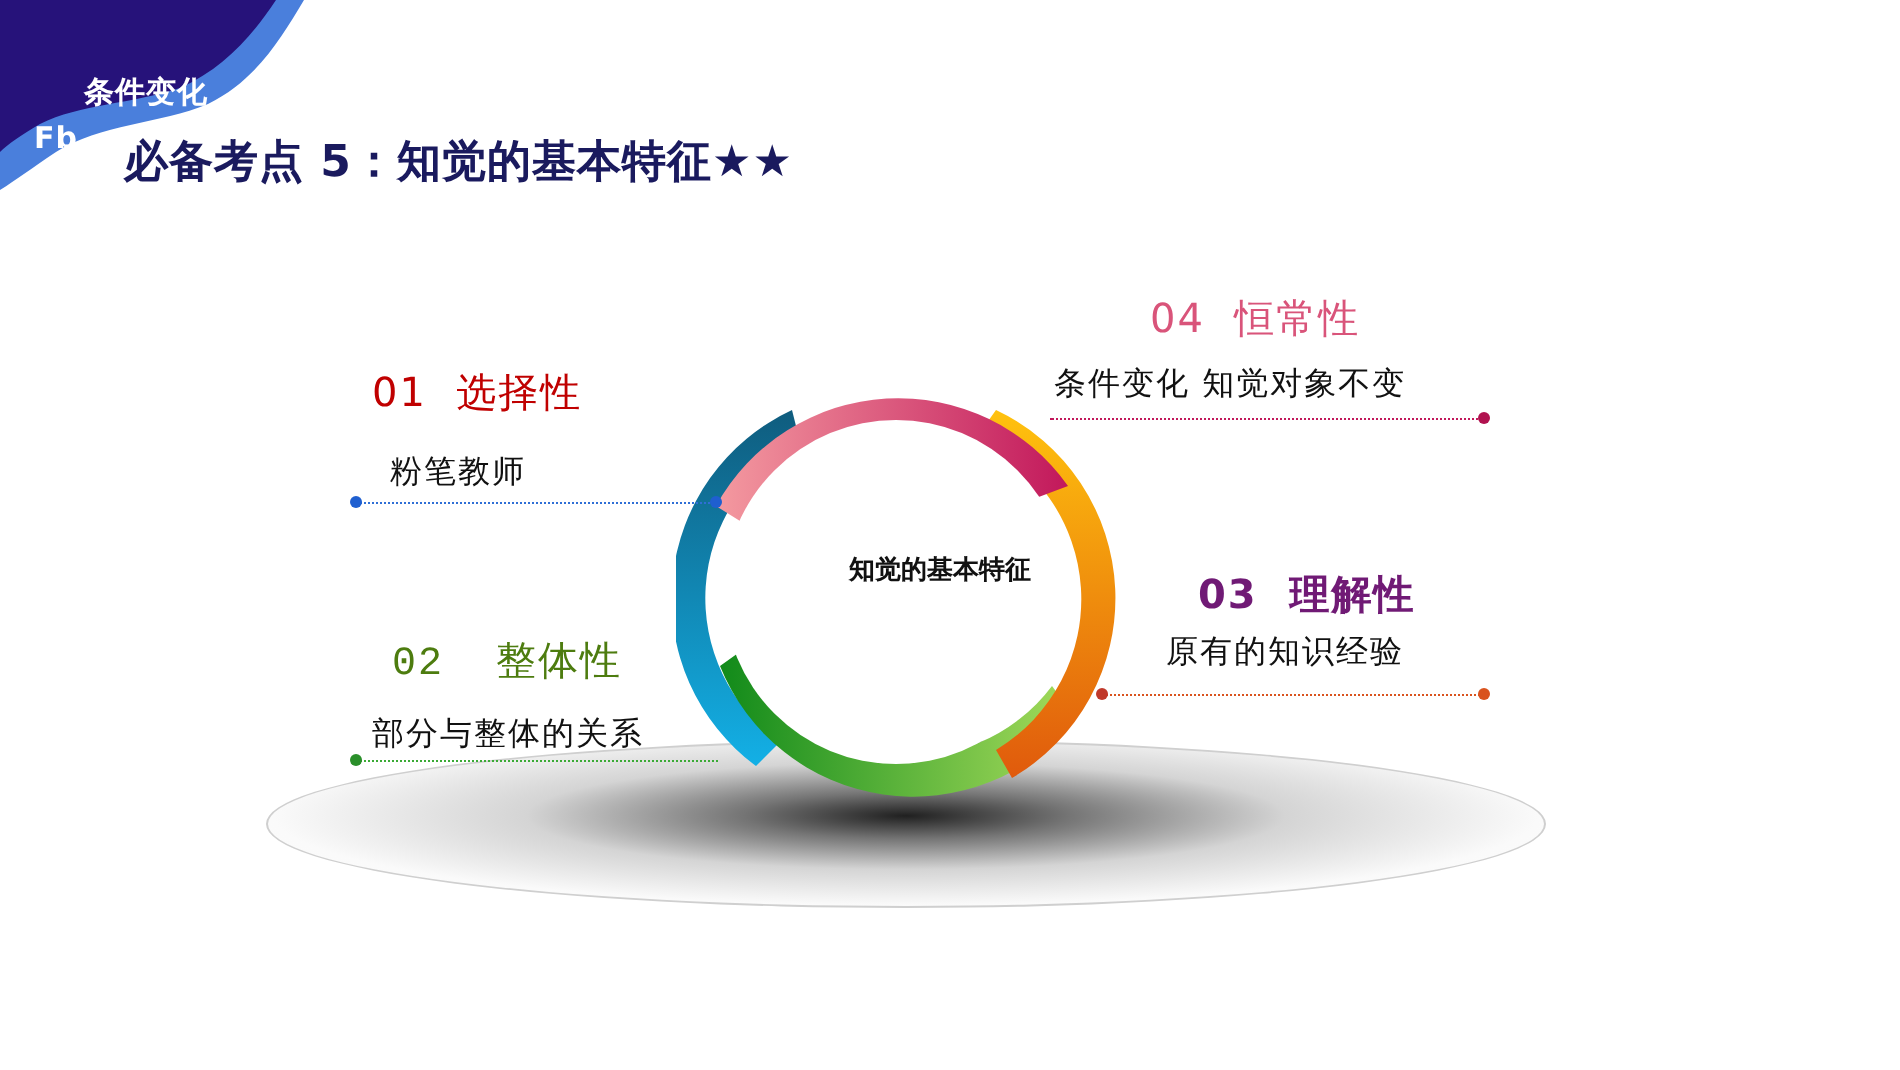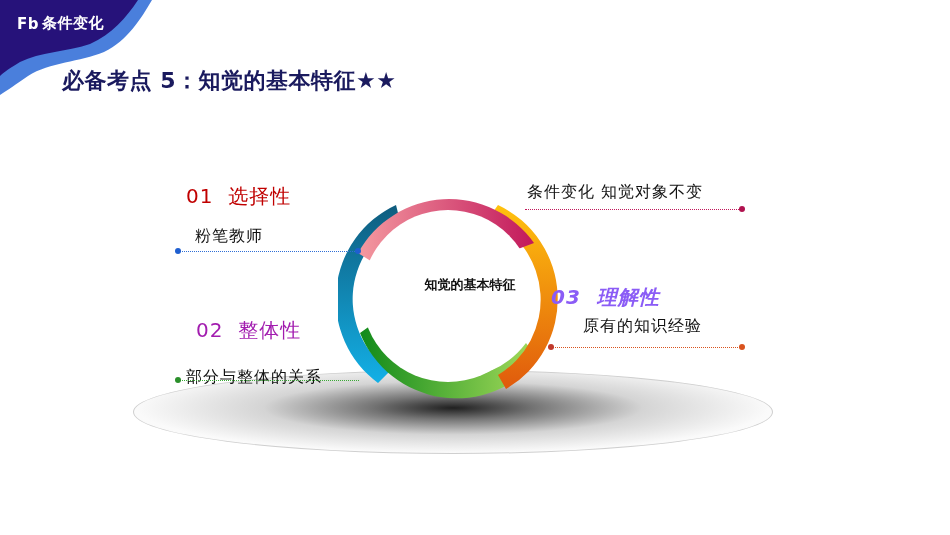--- a/index.html
+++ b/index.html
@@ -1,21 +1,21 @@
 <!DOCTYPE html>
 <html><head>
 <meta charset="utf-8">
 <style>
   html, body { margin:0; padding:0; }
   body { width:950px; height:535px; position:relative; overflow:hidden; background:#ffffff;
          font-family:"DejaVu Sans","Liberation Sans",sans-serif; }
   .slide { position:absolute; left:0; top:0; width:950px; height:535px; }
   .corner { position:absolute; left:0; top:0; }
   .logo { position:absolute; left:17px; top:14px; color:#ffffff; font-weight:bold; font-size:15px; letter-spacing:0.5px; display:flex; align-items:center; gap:3px; }
-  .logo .fb { font-size:15px; font-weight:bold; font-family:"DejaVu Sans",sans-serif; }
+  .logo .fb { font-size:15px; font-weight:bold; font-family:"DejaVu Sans",sans-serif;margin-top:46px; }
   .title { position:absolute; left:62px; top:66px; font-size:22px; font-weight:bold; color:#1a1a5e; letter-spacing:0.5px; white-space:nowrap; }
   .ellipse { position:absolute; left:133px; top:370px; width:640px; height:84px; border-radius:50%;
              border:1px solid #cfcfcf; box-sizing:border-box;
              background: radial-gradient(ellipse at 50% 45%, rgba(20,20,20,0.95) 0%, rgba(70,70,70,0.75) 18%, rgba(160,160,160,0.45) 42%, rgba(235,235,235,0.25) 70%, rgba(255,255,255,0) 100%); }
   .ring { position:absolute; left:338px; top:183px; }
   .center-label { position:absolute; left:395px; top:276px; width:150px; text-align:center; font-size:13px; font-weight:bold; color:#111;font-family:Liberation Serif, serif; }
   .item-title { position:absolute; font-size:20px; white-space:nowrap; letter-spacing:1px; }
   .item-desc { position:absolute; font-size:16px; color:#111; white-space:nowrap; letter-spacing:1px; }
   .line { position:absolute; height:0; border-top:1px dotted; }
   .dot { position:absolute; width:6px; height:6px; border-radius:50%; }
@@ -72,33 +72,37 @@
 
   <div class="item-title" style="left:186px;top:183px;color:#c00000;">
     <span>01</span>&nbsp;
     <span>选择性</span>
   </div>
   <div class="item-desc" style="left:195px;top:226px;">粉笔教师</div>
   <div class="line" style="left:179px;top:251px;width:180px;border-color:#2f6fd6;"></div>
   <div class="dot" style="left:175px;top:248px;background:#1f5fd0;"></div>
   <div class="dot" style="left:355px;top:248px;background:#1f5fd0;"></div>
 
-  <div class="item-title" style="left:196px;top:317px;color:#a21caf;">
+  <div class="item-title" style="left:196px;top:317px;color:#4d7c0f;font-family:Liberation Mono, monospace;">
     <span>02</span>&nbsp;
     <span>整体性</span>
   </div>
-  <div class="item-desc" style="left:186px;top:367px;">部分与整体的关系</div>
+  <div class="item-desc" style="left:186px;top:357px;">部分与整体的关系</div>
   <div class="line" style="left:179px;top:380px;width:180px;border-color:#3aaa35;"></div>
   <div class="dot" style="left:175px;top:377px;background:#2a8f2a;"></div>
 
+  <div class="item-title" style="left:575px;top:146px;color:#d9547a;">
+    <span>04</span>&nbsp;
+    <span>恒常性</span>
+  </div>
   <div class="item-desc" style="left:527px;top:182px;">条件变化  知觉对象不变</div>
   <div class="line" style="left:525px;top:209px;width:218px;border-color:#c2185b;"></div>
   <div class="dot" style="left:739px;top:206px;background:#b0124f;"></div>
 
-  <div class="item-title" style="left:551px;top:284px;color:#8b5cf6;font-weight:bold;font-style:italic;">
+  <div class="item-title" style="left:599px;top:284px;color:#701a75;font-weight:bold;">
     <span>03</span>&nbsp;
     <span>理解性</span>
   </div>
   <div class="item-desc" style="left:583px;top:316px;font-family:Liberation Serif, serif;">原有的知识经验</div>
   <div class="line" style="left:552px;top:347px;width:190px;border-color:#d9531e;"></div>
   <div class="dot" style="left:548px;top:344px;background:#c0392b;"></div>
   <div class="dot" style="left:739px;top:344px;background:#d9531e;"></div>
 
 </div>
 

